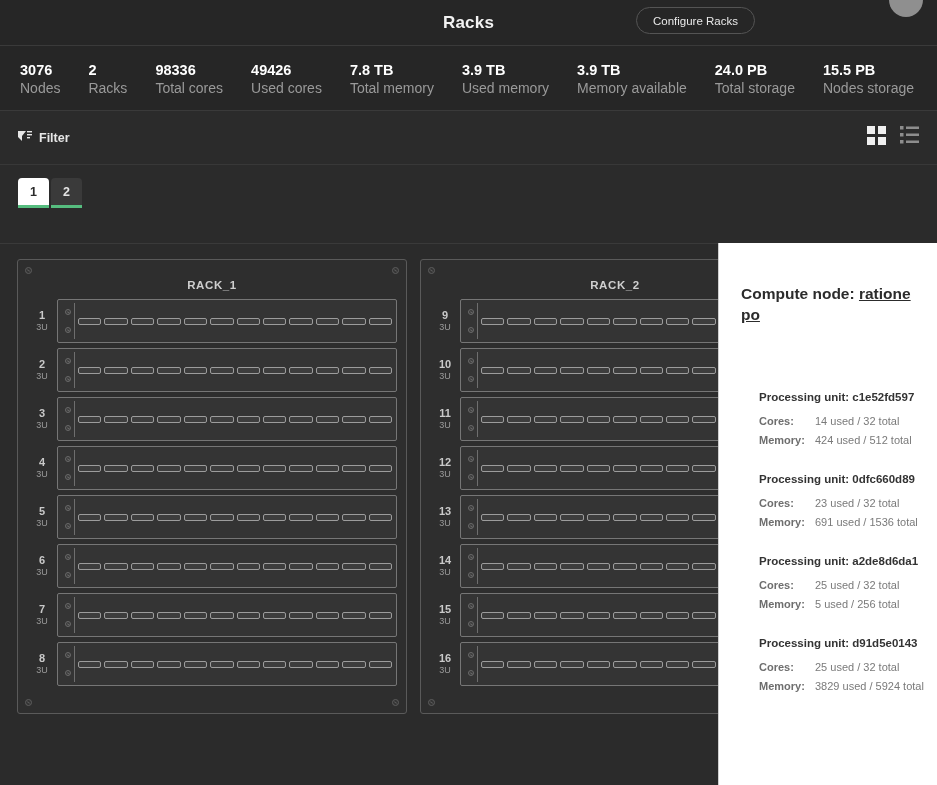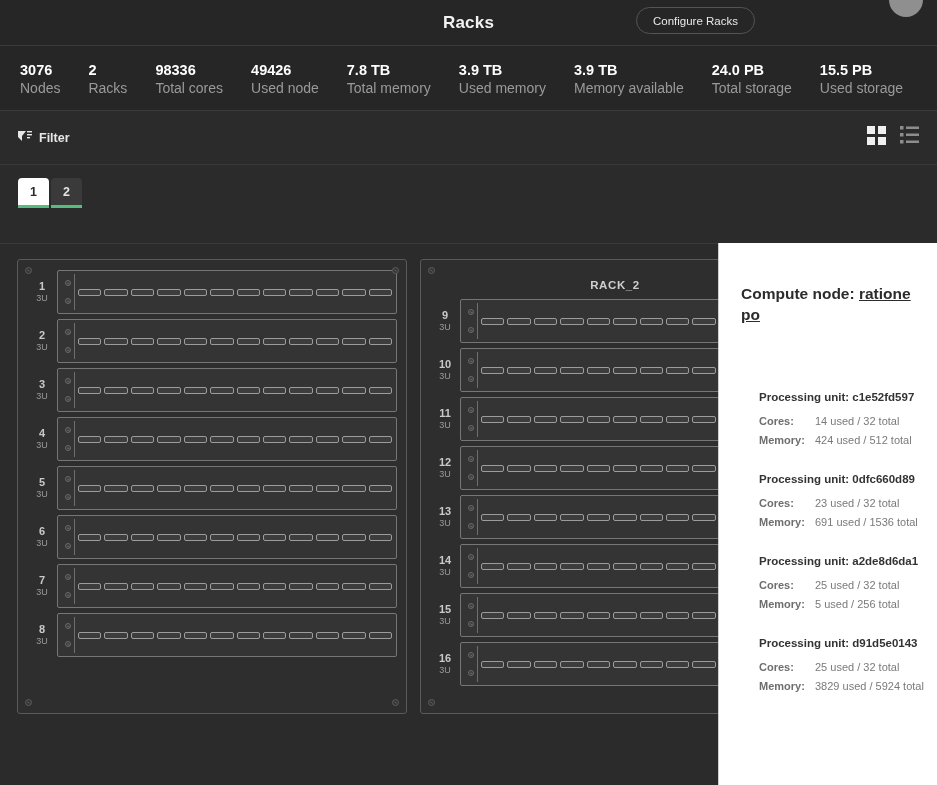--- a/index.html
+++ b/index.html
@@ -216,41 +216,41 @@
       <div class="stat">
         <div class="stat-value">2</div>
         <div class="stat-label">Racks</div>
       </div>
       <div class="stat">
         <div class="stat-value">98336</div>
         <div class="stat-label">Total cores</div>
       </div>
       <div class="stat">
         <div class="stat-value">49426</div>
-        <div class="stat-label">Used node</div>
+        <div class="stat-label">Used cores</div>
       </div>
       <div class="stat">
         <div class="stat-value">7.8 TB</div>
         <div class="stat-label">Total memory</div>
       </div>
       <div class="stat">
         <div class="stat-value">3.9 TB</div>
         <div class="stat-label">Used memory</div>
       </div>
       <div class="stat">
         <div class="stat-value">3.9 TB</div>
         <div class="stat-label">Memory available</div>
       </div>
       <div class="stat">
         <div class="stat-value">24.0 PB</div>
         <div class="stat-label">Total storage</div>
       </div>
       <div class="stat">
         <div class="stat-value">15.5 PB</div>
-        <div class="stat-label">Used storage</div>
+        <div class="stat-label">Nodes storage</div>
       </div>
     </div>
 
   <div class="filterbar">
     <div class="filter-btn">
       <span class="filter-icon">
         <svg width="14" height="12" viewBox="0 0 14 12">
           <polygon points="0,1 8,1 4,6 4,11 0,7" fill="#e6e6e6"></polygon>
           <rect x="9" y="1" width="5" height="1.4" fill="#e6e6e6"></rect>
           <rect x="9" y="4" width="5" height="1.4" fill="#e6e6e6"></rect>
@@ -286,20 +286,21 @@
       <div class="tab inactive">2</div>
     </div>
 
   <div class="racks-area">
     <div class="racks-scroll" id="racks-scroll">
         <div class="rack">
           <div class="screw tl"></div>
           <div class="screw tr"></div>
           <div class="screw bl"></div>
           <div class="screw br"></div>
+          <div class="rack-title">RACK_1</div>
           <div class="chassis">
             <div class="chassis-label">
               <div class="chassis-num">1</div>
               <div class="chassis-u">3U</div>
             </div>
             <div class="chassis-body">
               <div class="ear">
                 <span class="dot"></span>
                 <span class="dot"></span>
               </div>

